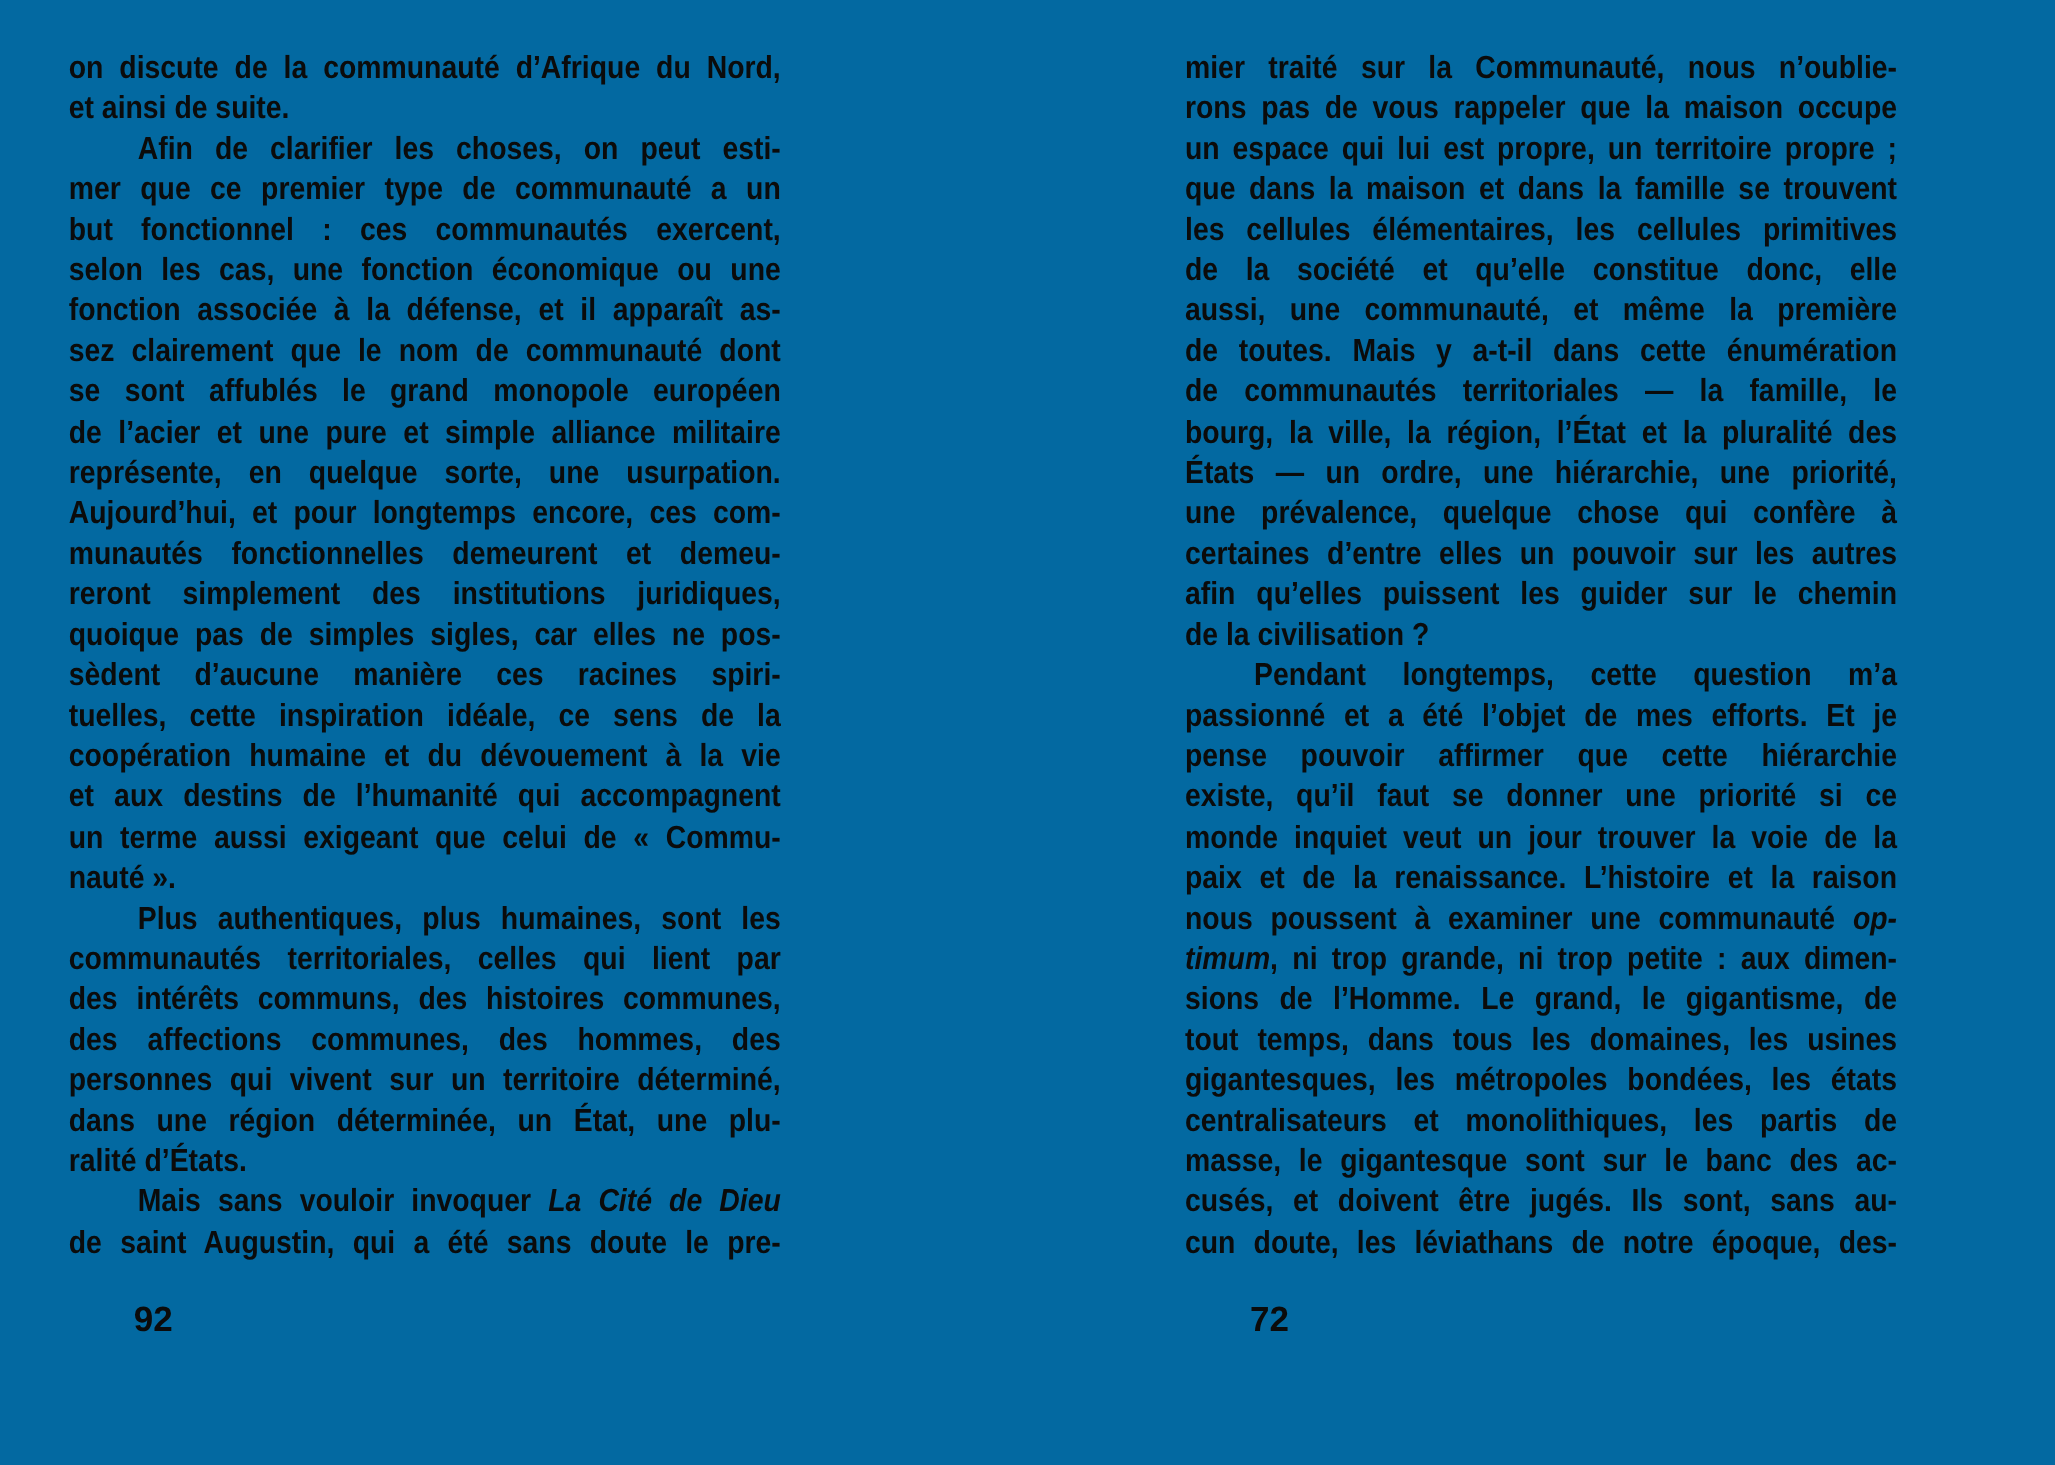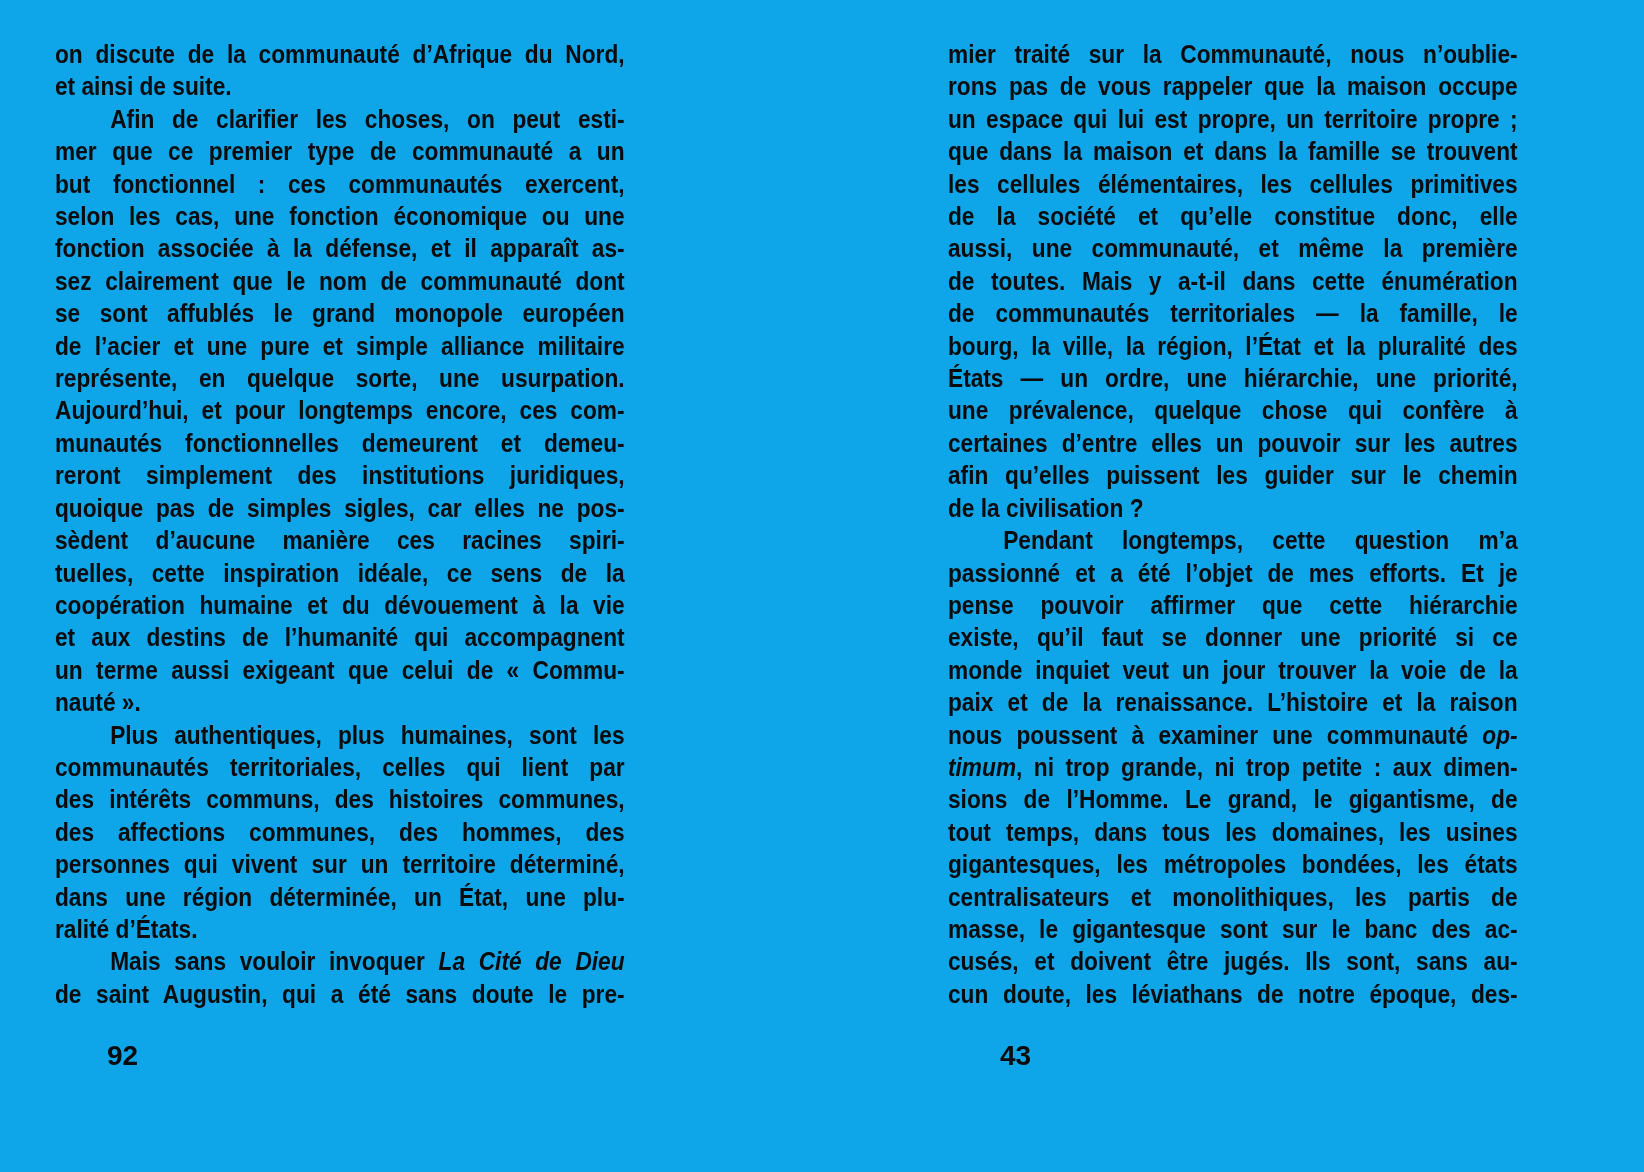--- a/index.html
+++ b/index.html
@@ -7,21 +7,21 @@
   body {
     width: 1644px;
     height: 1172px;
     position: relative;
     overflow: hidden;
     font-family: "Liberation Sans", sans-serif;
   }
   .spread {
     position: absolute;
     inset: 0;
-    background: #0ea5e9;
+    background: #0369a1;
     color: #0b0b0b;
   }
   .page {
     position: absolute;
     top: 38px;
   }
   .page-left  { left: 55px;  }
   .page-right { left: 948px; }
   
   .page-text {
@@ -131,14 +131,14 @@
           <div class="line"><span>tout temps, dans tous les domaines, les usines</span></div>
           <div class="line"><span>gigantesques, les métropoles bondées, les états</span></div>
           <div class="line"><span>centralisateurs et monolithiques, les partis de</span></div>
           <div class="line"><span>masse, le gigantesque sont sur le banc des ac-</span></div>
           <div class="line"><span>cusés, et doivent être jugés. Ils sont, sans au-</span></div>
           <div class="line"><span>cun doute, les léviathans de notre époque, des-</span></div>
         </div>
       </div>
   </div>
   <div class="page-num page-num-left">92</div>
-  <div class="page-num page-num-right">43</div>
+  <div class="page-num page-num-right">72</div>
 </div>
 
 </body></html>

